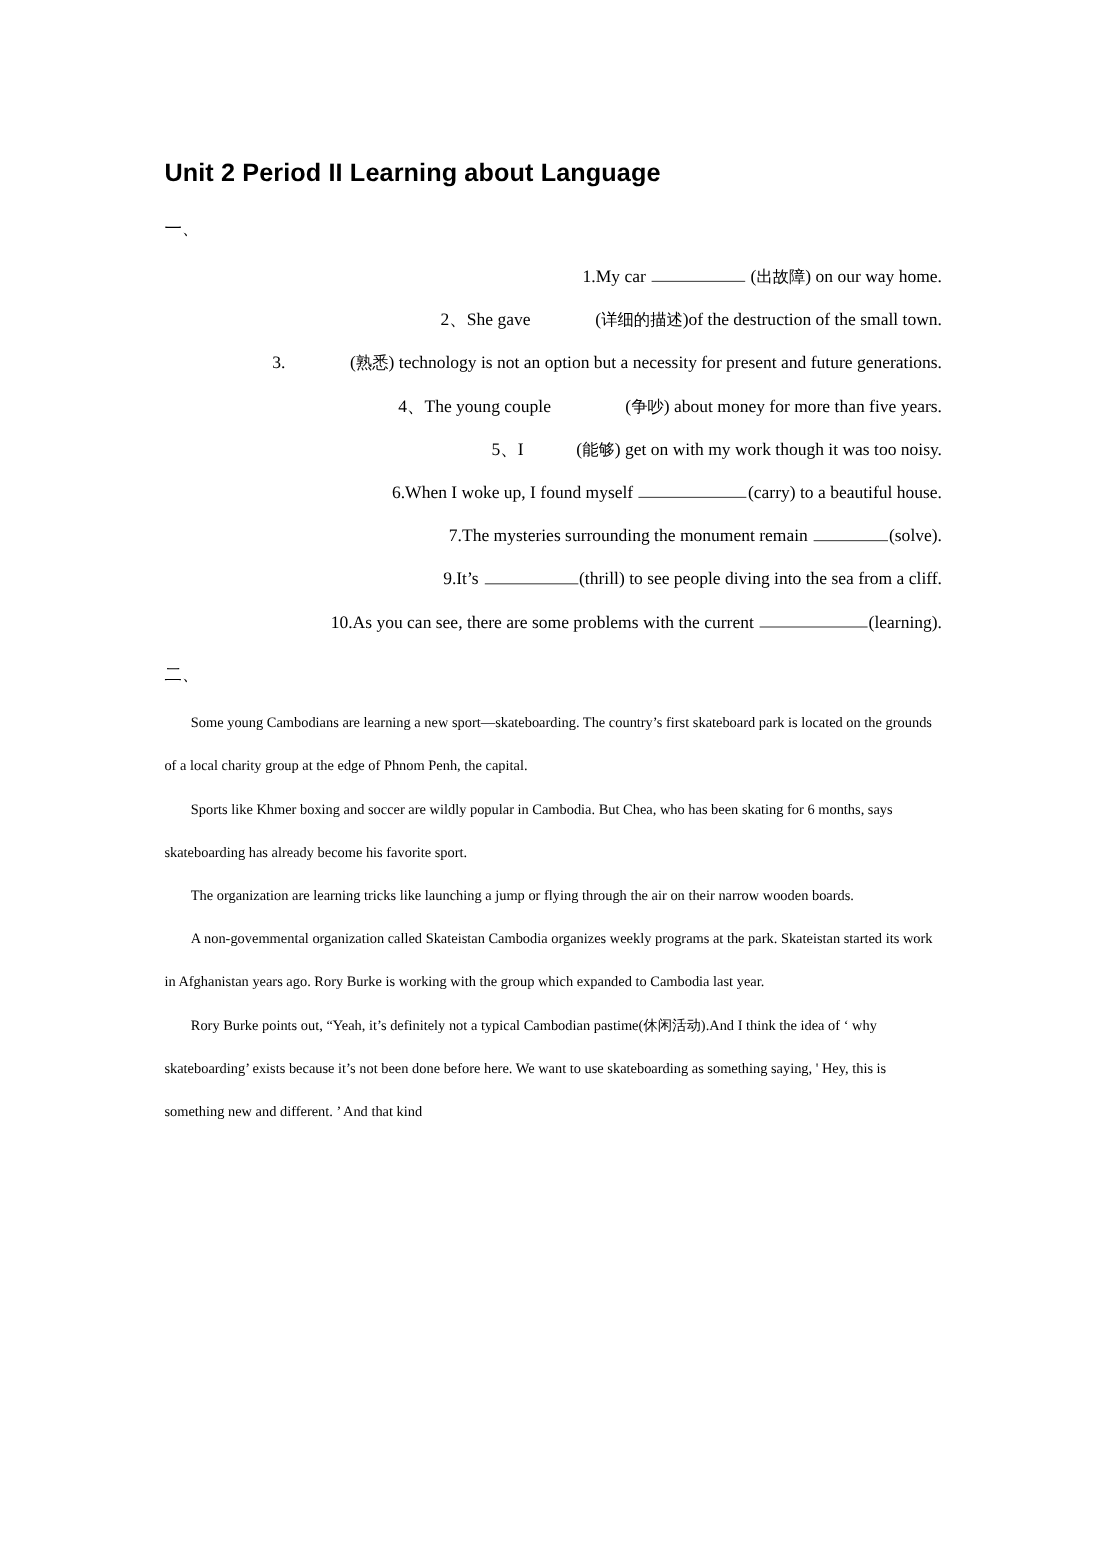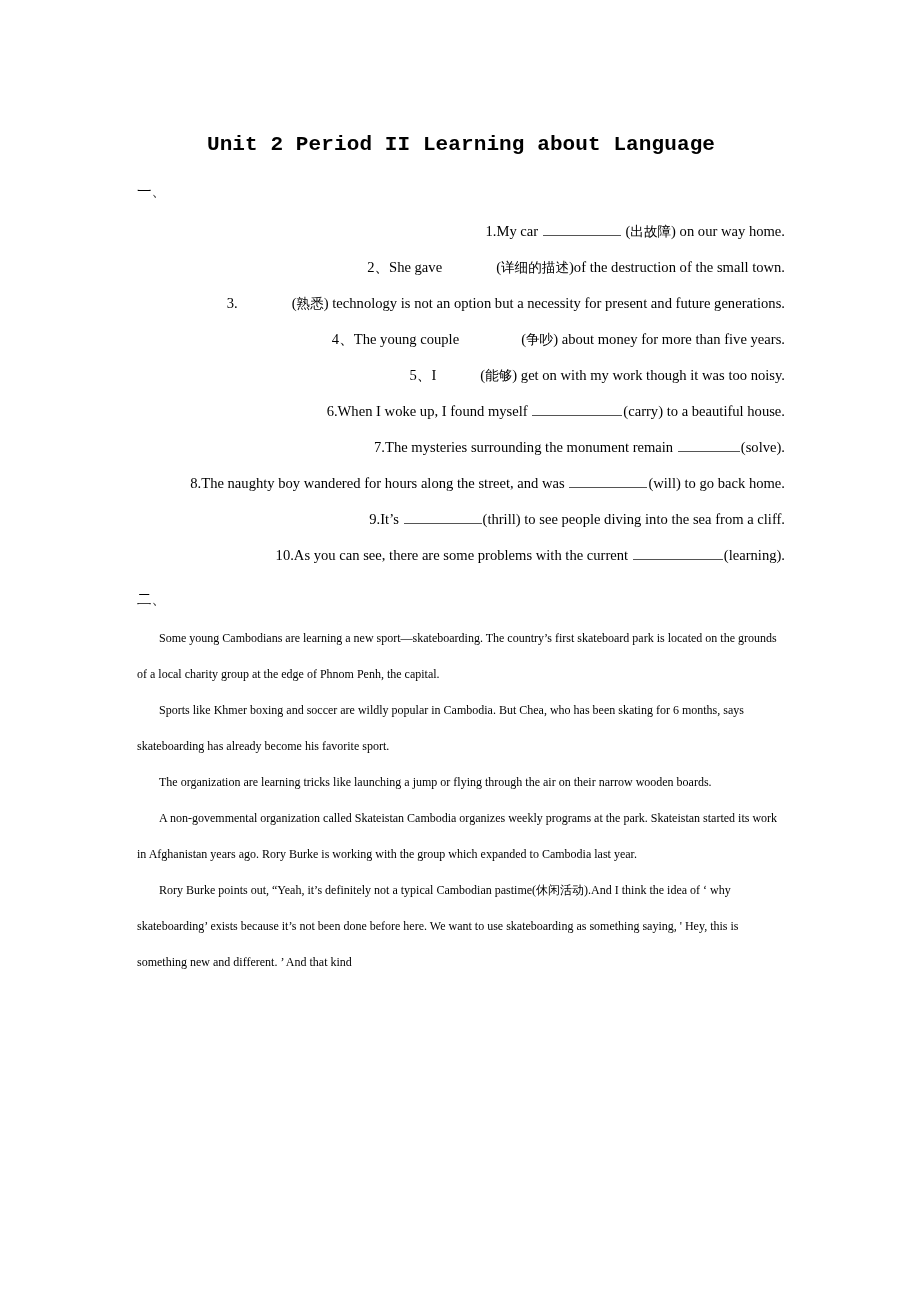--- a/index.html
+++ b/index.html
@@ -24,25 +24,25 @@
   }
   .content {
     position: absolute;
     left: 137px;
     top: 132px;
     width: 648px;
   }
   .doc-title {
     font-size: 21px;
     font-weight: bold;
-    text-align: center;
+    text-align: left;
     letter-spacing: 0.1px;
     margin: 0 0 26px 0;
     line-height: 1.25;
-    font-family: Liberation Mono, monospace;
+    font-family: Liberation Sans, sans-serif;
   }
   .section-marker {
     font-size: 14.5px;
     line-height: 1.0;
     margin: 0 0 14px 0;
     font-family: "DejaVu Sans", "Liberation Sans", sans-serif;
     letter-spacing: 0;
   }
   .section-marker-2 {
     margin-top: 19px;
@@ -111,21 +111,20 @@
       <div class="q-item"><span>3.</span><span class="gap g-md"></span><span>(</span><span class="cn">熟悉</span><span>) technology is not an option but a necessity for present and future generations.</span></div>
 
       <div class="q-item"><span>4、The young couple</span><span class="gap g-lg"></span><span>(</span><span class="cn">争吵</span><span>) about money for more than five years.</span></div>
 
       <div class="q-item"><span>5、I</span><span class="gap g-sm"></span><span>(</span><span class="cn">能够</span><span>) get on with my work though it was too noisy.</span></div>
 
       <div class="q-item"><span>6.When I woke up, I found myself </span><span class="blank w-xl"></span><span>(carry) to a beautiful house.</span></div>
 
       <div class="q-item"><span>7.The mysteries surrounding the monument remain </span><span class="blank w-md"></span><span>(solve).</span></div>
 
-      <div class="q-item"><span>8.The naughty boy wandered for hours along the street, and was </span><span class="blank w-lg"></span><span>(will) to go back home.</span></div>
 
       <div class="q-item"><span>9.It’s </span><span class="blank w-lg"></span><span>(thrill) to see people diving into the sea from a cliff.</span></div>
 
       <div class="q-item"><span>10.As you can see, there are some problems with the current </span><span class="blank w-xl"></span><span>(learning).</span></div>
 
     </div>
 
     <div class="section-marker section-marker-2">二、</div>
 
     <div class="passage">

